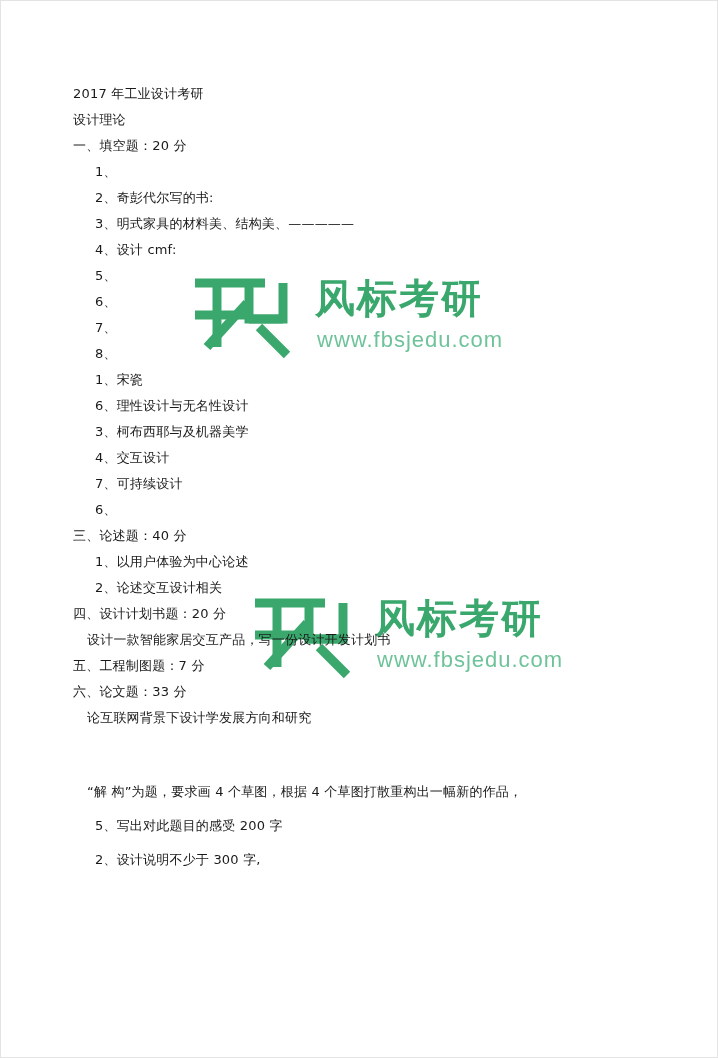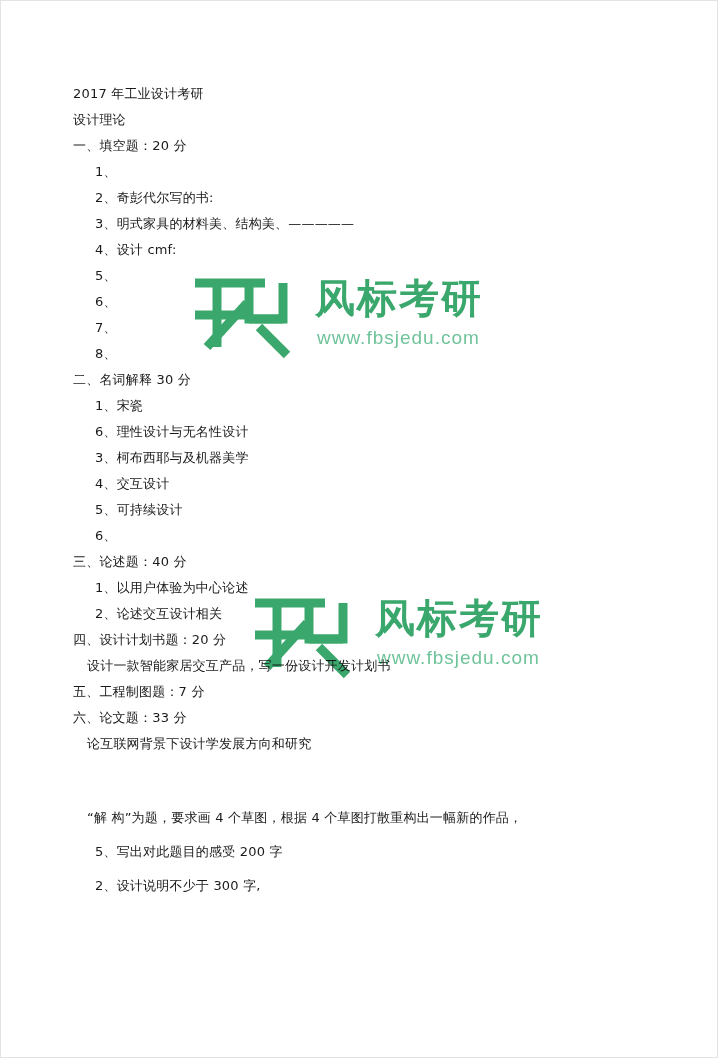--- a/index.html
+++ b/index.html
@@ -66,21 +66,21 @@
     font-size: 40px;
     font-weight: bold;
     color: #3aa76d;
     letter-spacing: 2px;
     font-family: Liberation Serif, serif;
   }
   .wm-url {
     position: absolute;
     left: 130px;
     top: 58px;
-    font-size: 19px;
+    font-size: 22px;
     color: #6fc39a;
     letter-spacing: 1px;
     font-family: "Liberation Sans", sans-serif;
   }
   .wm1 { left: 186px; top: 268px; }
   .wm2 { left: 246px; top: 588px; }
 </style>
 </head>
 <body>
 
@@ -127,26 +127,25 @@
     <div class="line lvl0">设计理论</div>
     <div class="line lvl0">一、填空题：20 分</div>
     <div class="line lvl1">1、</div>
     <div class="line lvl1">2、奇彭代尔写的书:</div>
     <div class="line lvl1">3、明式家具的材料美、结构美、—————</div>
     <div class="line lvl1">4、设计 cmf:</div>
     <div class="line lvl1">5、</div>
     <div class="line lvl1">6、</div>
     <div class="line lvl1">7、</div>
     <div class="line lvl1">8、</div>
-    <div class="line lvl0">二、名词解释 30 分</div>
     <div class="line lvl1">1、宋瓷</div>
     <div class="line lvl1">6、理性设计与无名性设计</div>
     <div class="line lvl1">3、柯布西耶与及机器美学</div>
     <div class="line lvl1">4、交互设计</div>
-    <div class="line lvl1">5、可持续设计</div>
+    <div class="line lvl1">7、可持续设计</div>
     <div class="line lvl1">6、</div>
     <div class="line lvl0">三、论述题：40 分</div>
     <div class="line lvl1">1、以用户体验为中心论述</div>
     <div class="line lvl1">2、论述交互设计相关</div>
     <div class="line lvl0">四、设计计划书题：20 分</div>
     <div class="line lvl-sub">设计一款智能家居交互产品，写一份设计开发计划书</div>
     <div class="line lvl0">五、工程制图题：7 分</div>
     <div class="line lvl0">六、论文题：33 分</div>
     <div class="line lvl-sub">论互联网背景下设计学发展方向和研究</div>
     <div class="blank-line"></div>

